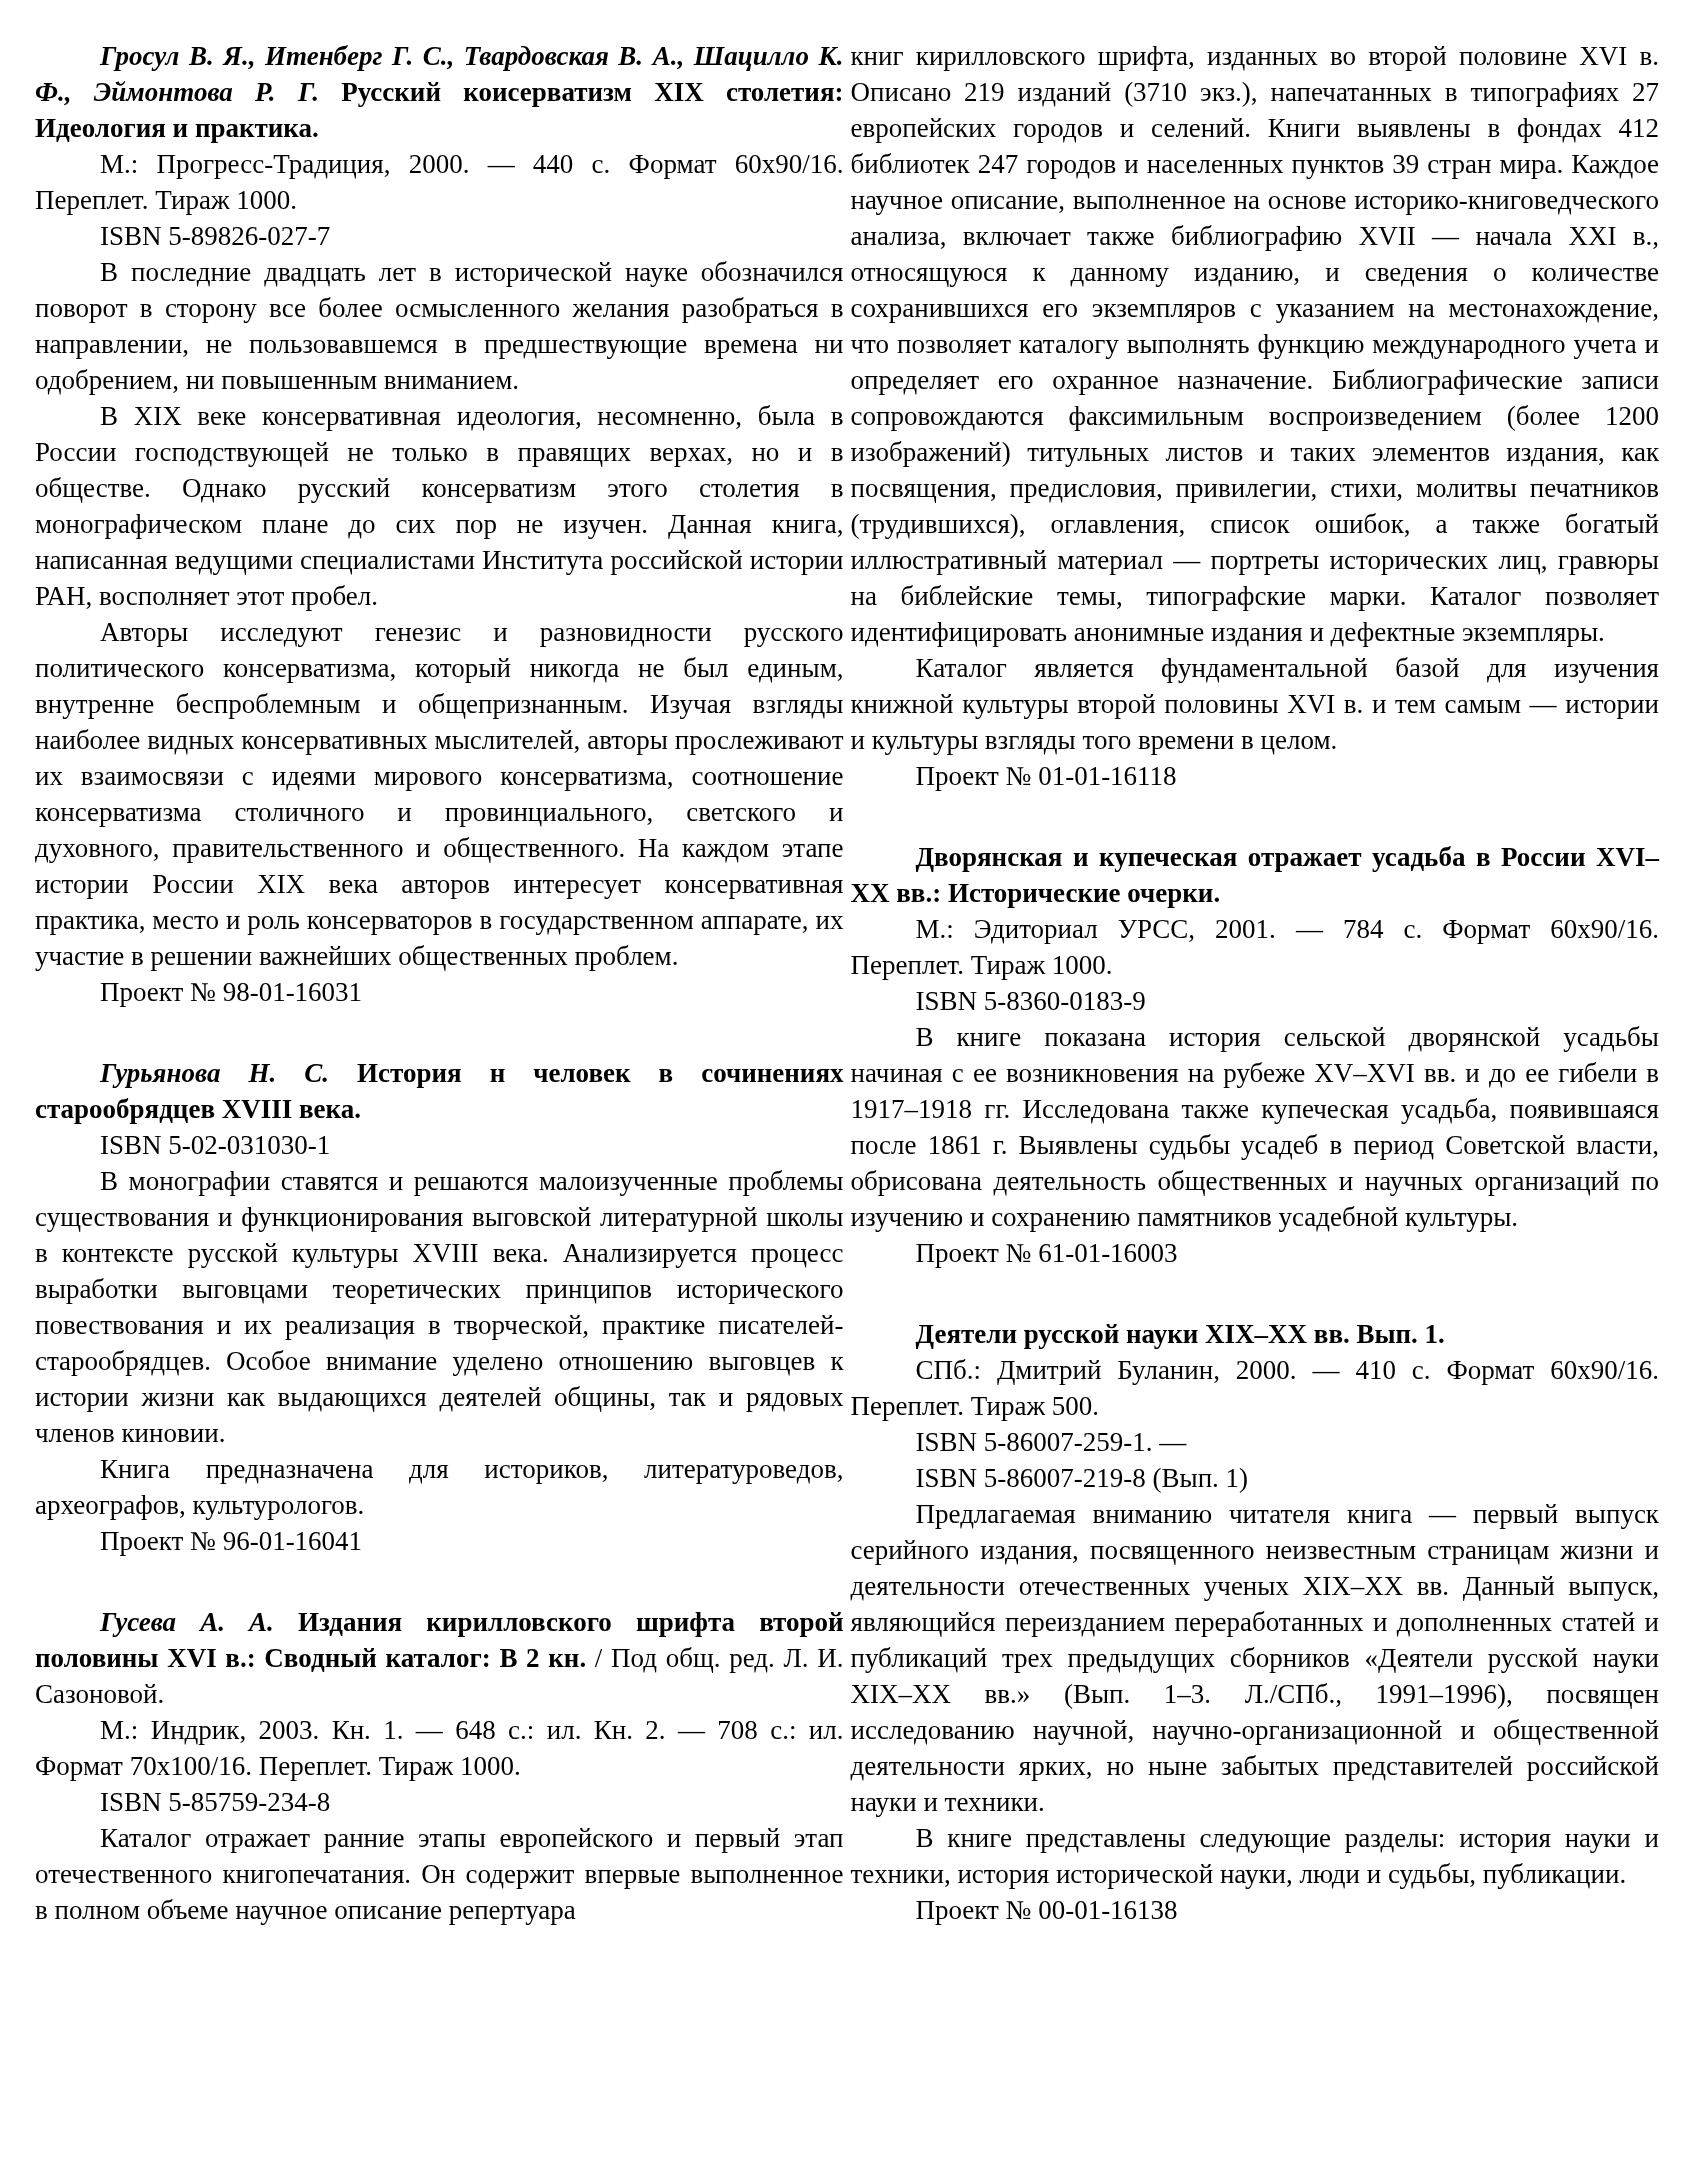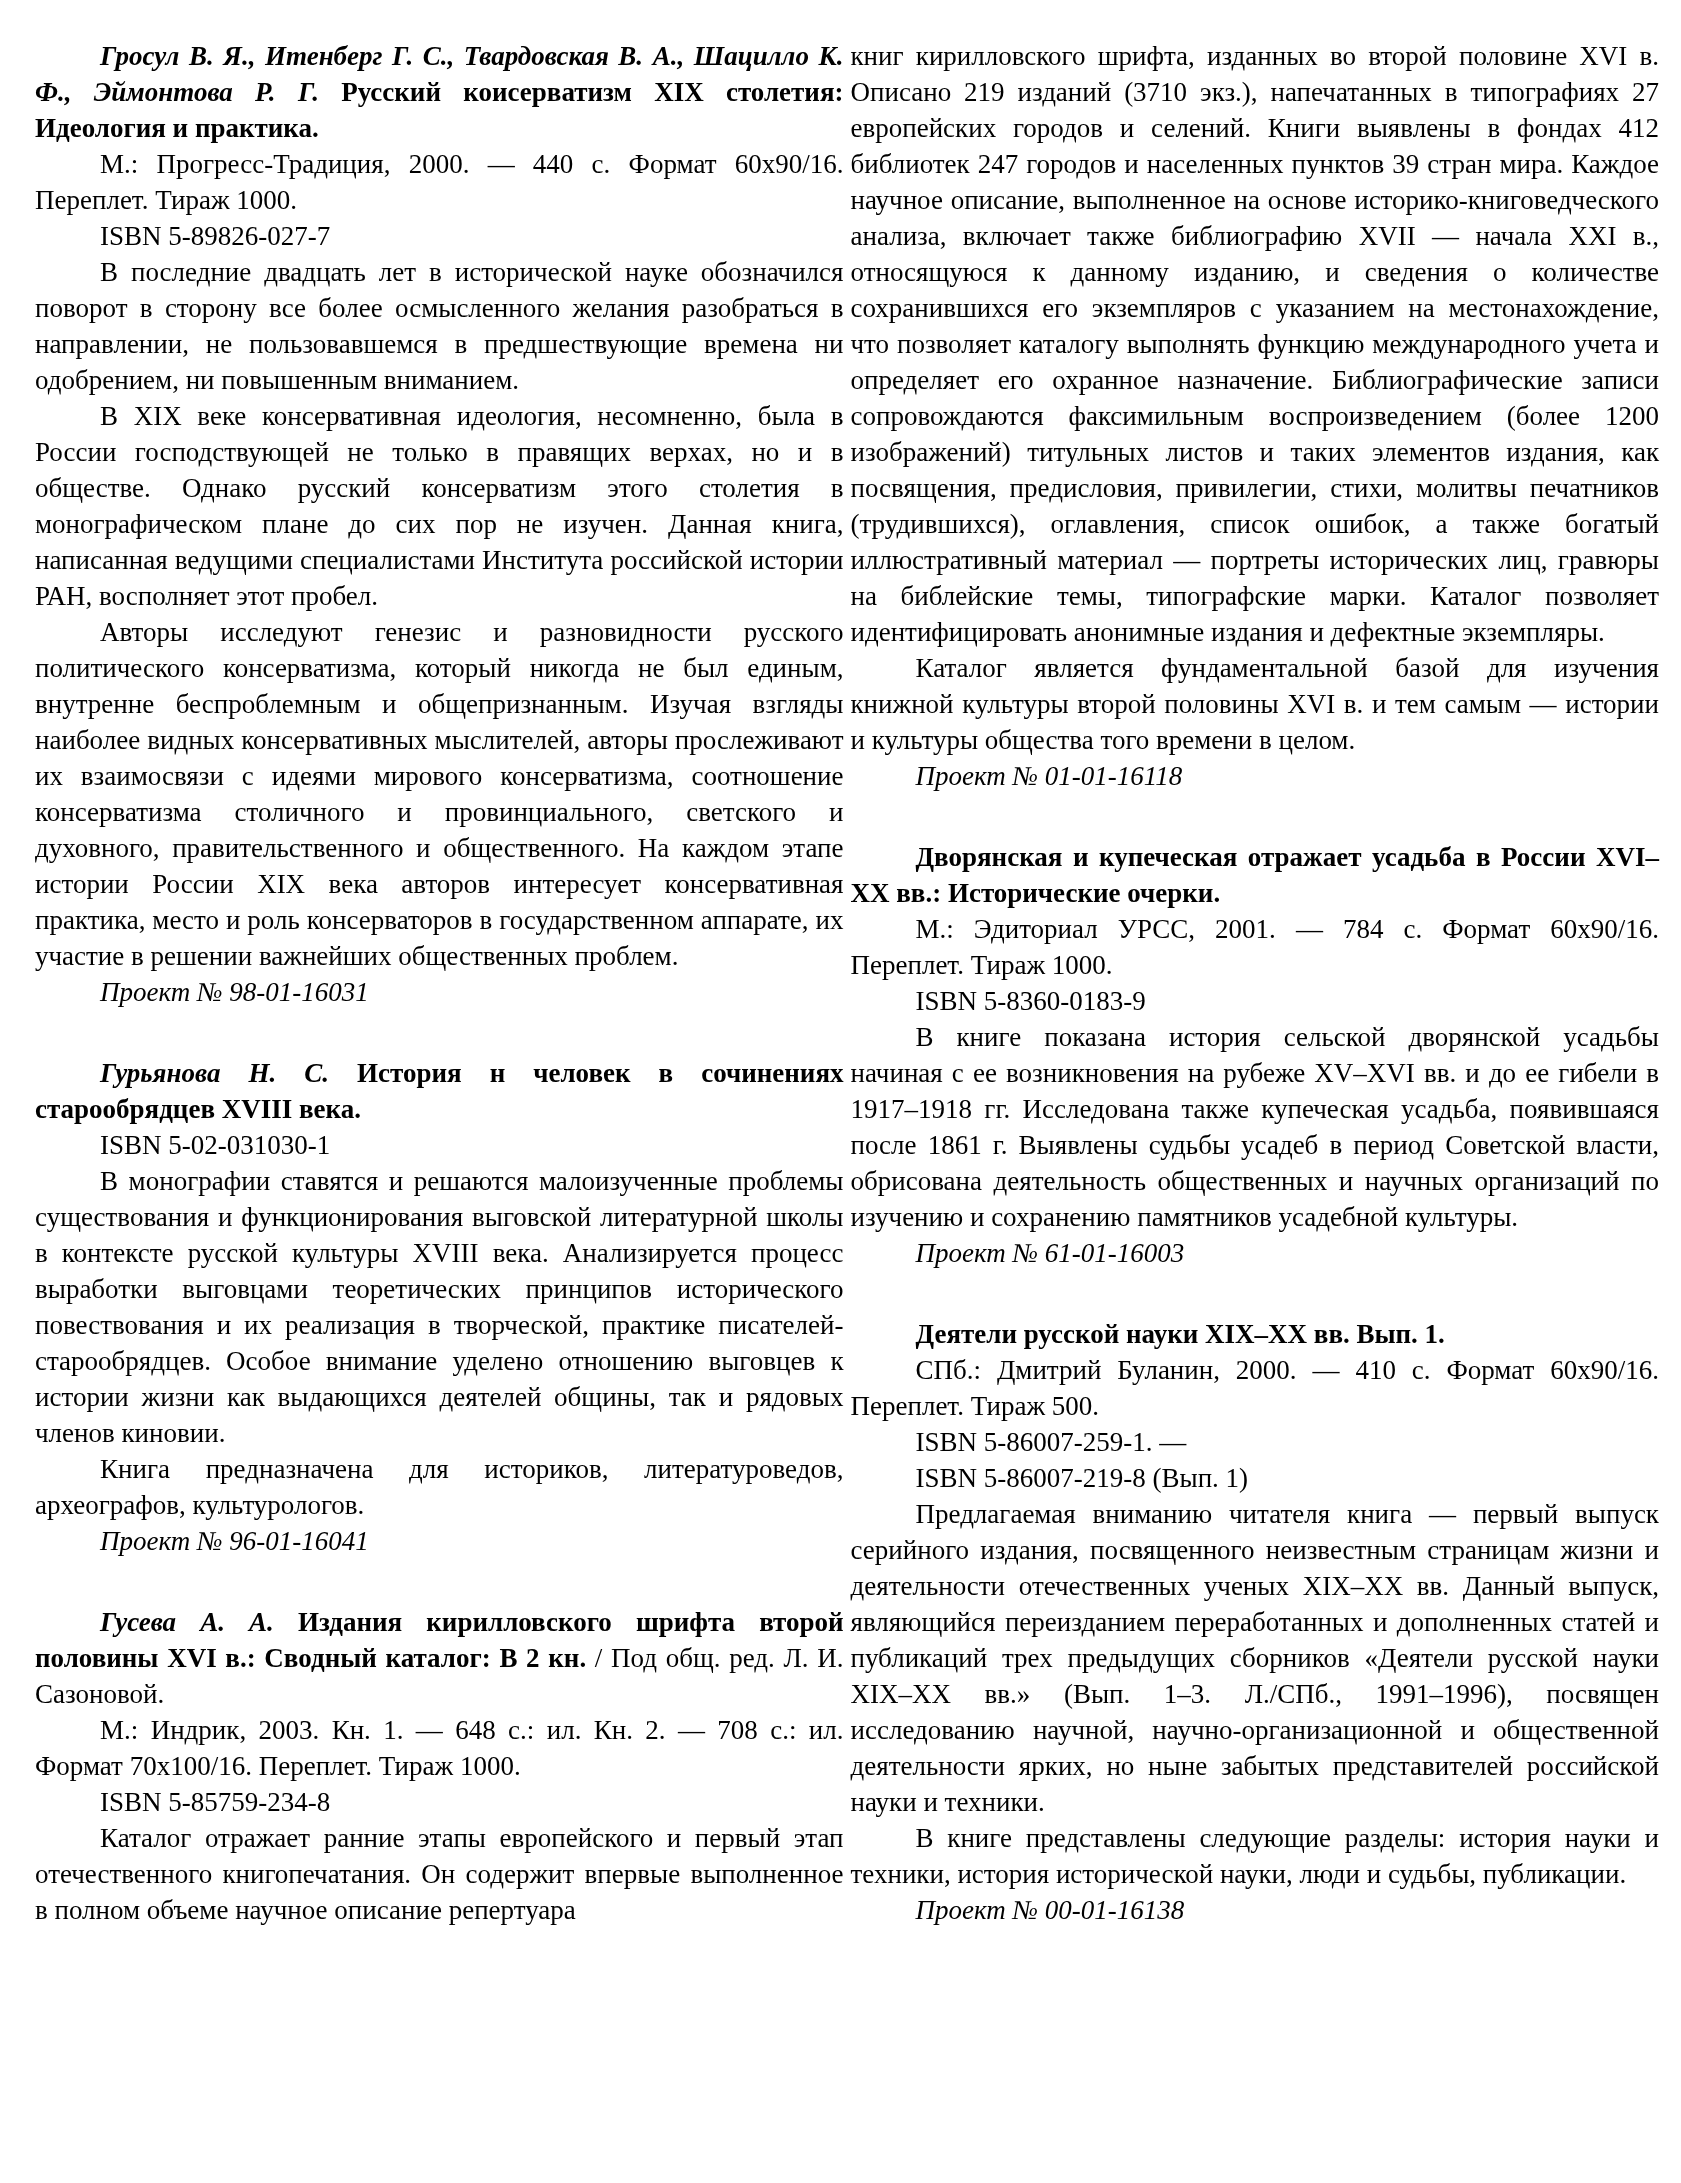--- a/index.html
+++ b/index.html
@@ -25,21 +25,21 @@
   .column p { margin: 0; text-indent: 65px; }
   .entry-heading {
     text-indent: 0;
     font-weight: bold;
     margin-top: 45px !important;
   }
   .entry-heading.first { margin-top: 0 !important; }
   .entry-authors { font-style: italic; font-weight: bold; }
   .entry-title { font-weight: bold; }
   .entry-editor-note { font-weight: normal; }
-  .project-number { font-style: italic; }
+  .project-number { }
   .flush { text-indent: 0 !important; }
 </style>
 </head>
 <body>
 
 <div class="page">
 
   <div class="column">
 
     <p class="entry-heading first"><span class="entry-authors">Гросул В. Я., Итенберг Г. С., Твардовская В. А., Шацилло К. Ф., Эймонтова Р. Г.</span>
@@ -62,21 +62,21 @@
       <span class="entry-title">Издания кирилловского шрифта второй половины XVI в.: Сводный каталог: В 2 кн.</span><span class="entry-editor-note"> / Под общ. ред. Л. И. Сазоновой.</span></p>
     <p>М.: Индрик, 2003. Кн. 1. — 648 с.: ил. Кн. 2. — 708 с.: ил. Формат 70х100/16. Переплет. Тираж 1000.</p>
     <p>ISBN 5-85759-234-8</p>
     <p>Каталог отражает ранние этапы европейского и первый этап отечественного книгопечатания. Он содержит впервые выполненное в полном объеме научное описание репертуара</p>
 
   </div>
 
   <div class="column">
 
     <p class="flush">книг кирилловского шрифта, изданных во второй половине XVI в. Описано 219 изданий (3710 экз.), напечатанных в типографиях 27 европейских городов и селений. Книги выявлены в фондах 412 библиотек 247 городов и населенных пунктов 39 стран мира. Каждое научное описание, выполненное на основе историко-книговедческого анализа, включает также библиографию XVII — начала XXI в., относящуюся к данному изданию, и сведения о количестве сохранившихся его экземпляров с указанием на местонахождение, что позволяет каталогу выполнять функцию международного учета и определяет его охранное назначение. Библиографические записи сопровождаются факсимильным воспроизведением (более 1200 изображений) титульных листов и таких элементов издания, как посвящения, предисловия, привилегии, стихи, молитвы печатников (трудившихся), оглавления, список ошибок, а также богатый иллюстративный материал — портреты исторических лиц, гравюры на библейские темы, типографские марки. Каталог позволяет идентифицировать анонимные издания и дефектные экземпляры.</p>
-    <p>Каталог является фундаментальной базой для изучения книжной культуры второй половины XVI в. и тем самым — истории и культуры общества того времени в целом.</p>
+    <p>Каталог является фундаментальной базой для изучения книжной культуры второй половины XVI в. и тем самым — истории и культуры взгляды того времени в целом.</p>
     <p class="project-number">Проект № 01-01-16118</p>
 
     <p class="entry-heading"><span class="entry-title">Дворянская и купеческая отражает усадьба в России XVI–XX вв.: Исторические очерки.</span></p>
     <p>М.: Эдиториал УРСС, 2001. — 784 с. Формат 60х90/16. Переплет. Тираж 1000.</p>
     <p>ISBN 5-8360-0183-9</p>
     <p>В книге показана история сельской дворянской усадьбы начиная с ее возникновения на рубеже XV–XVI вв. и до ее гибели в 1917–1918 гг. Исследована также купеческая усадьба, появившаяся после 1861 г. Выявлены судьбы усадеб в период Советской власти, обрисована деятельность общественных и научных организаций по изучению и сохранению памятников усадебной культуры.</p>
     <p class="project-number">Проект № 61-01-16003</p>
 
     <p class="entry-heading"><span class="entry-title">Деятели русской науки XIX–XX вв. Вып. 1.</span></p>
     <p>СПб.: Дмитрий Буланин, 2000. — 410 с. Формат 60х90/16. Переплет. Тираж 500.</p>

